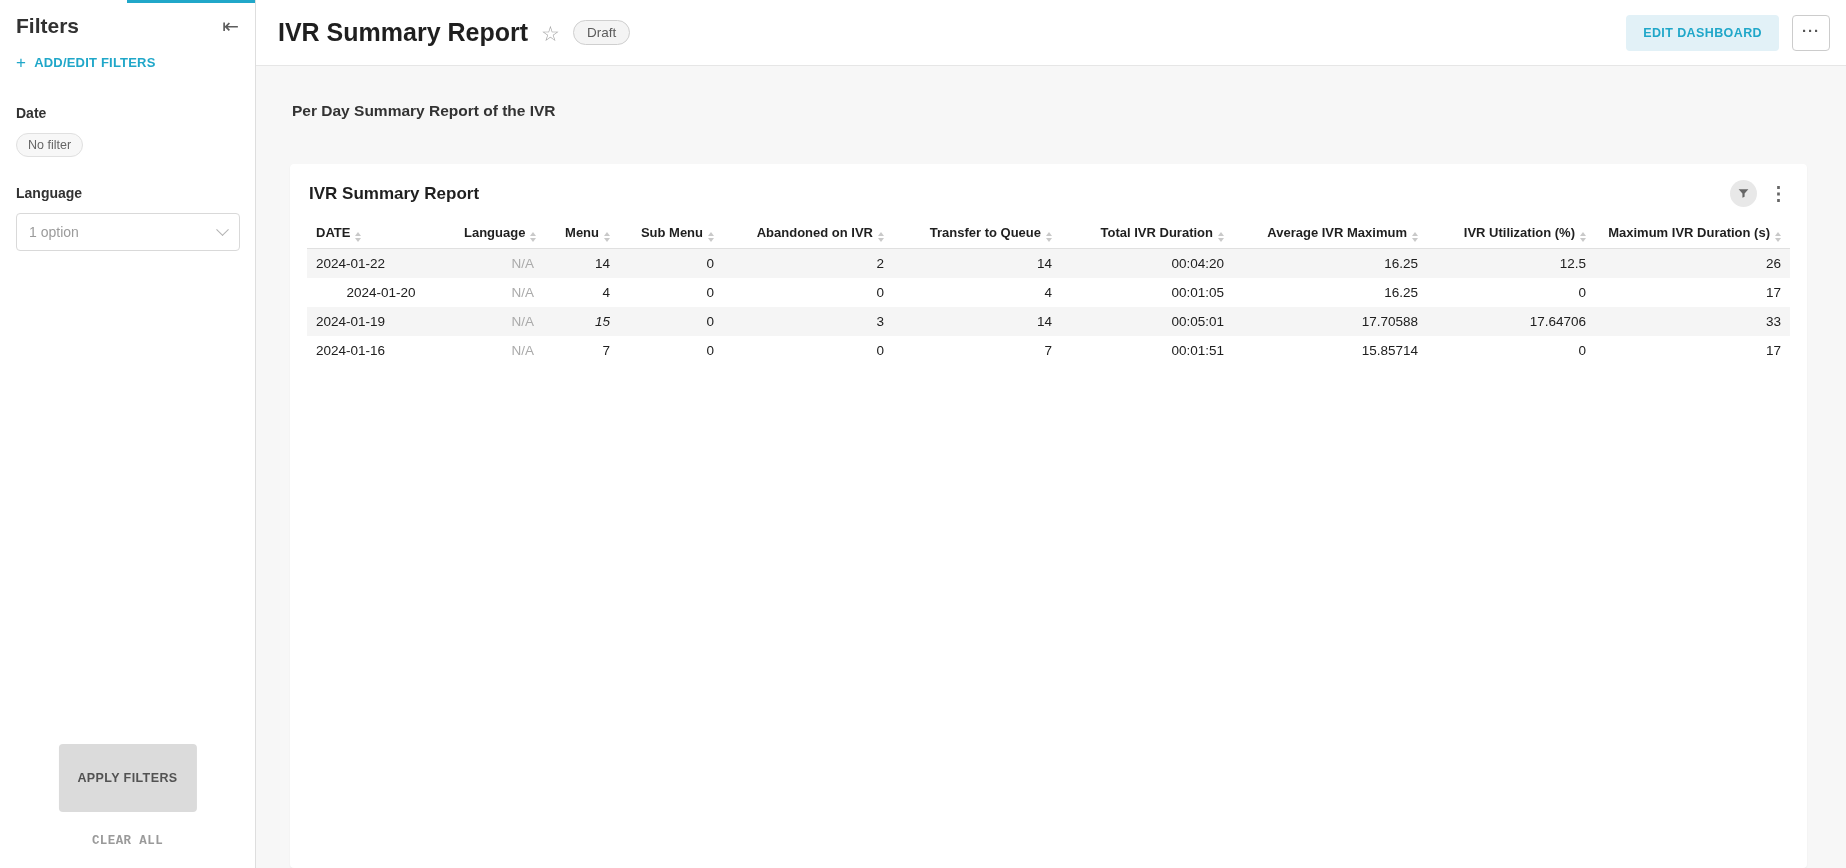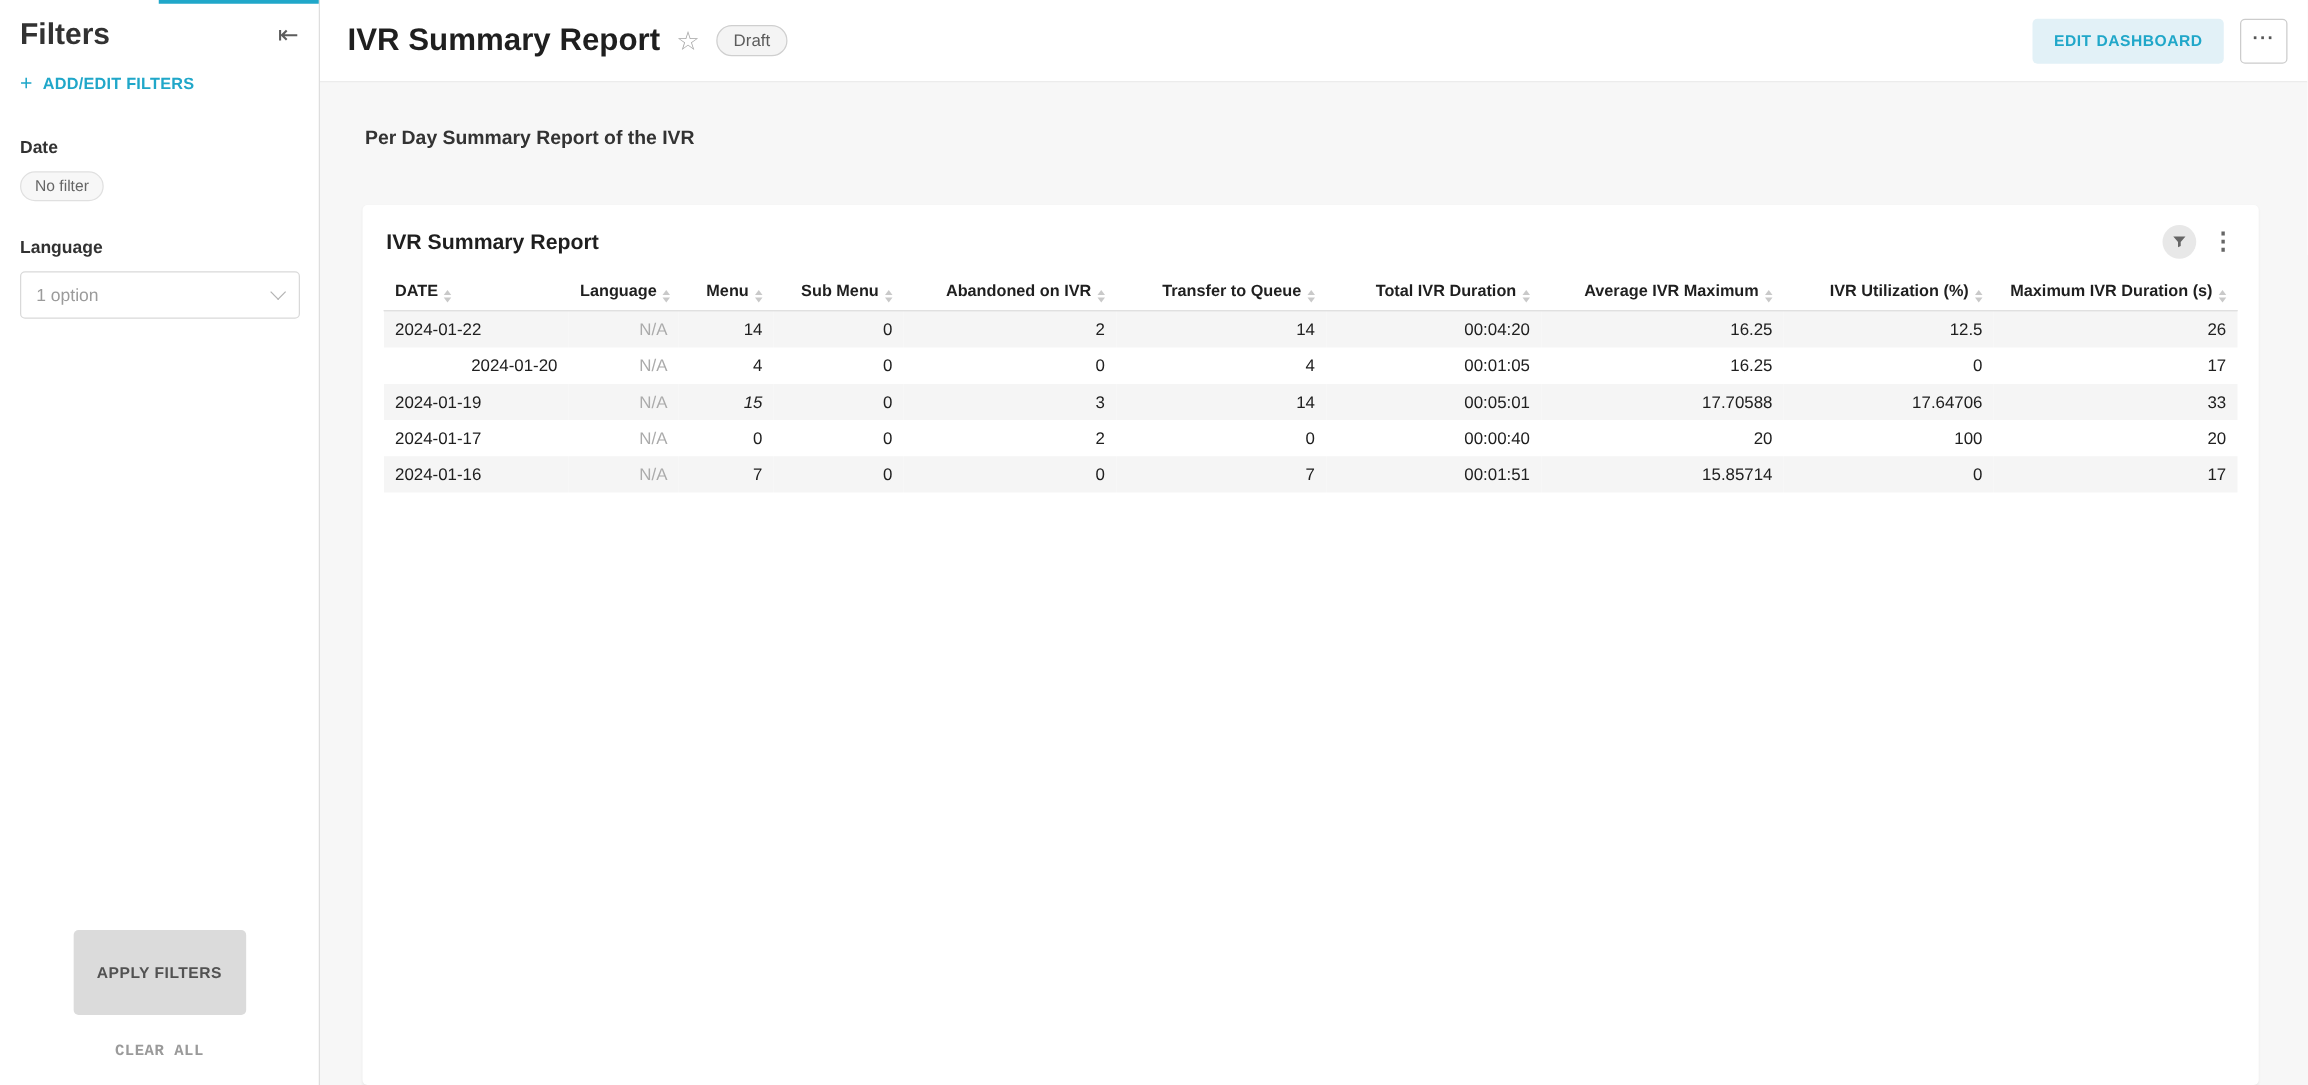--- a/index.html
+++ b/index.html
@@ -15,21 +15,21 @@
   .sidebar {
     width: 256px; min-width: 256px; background: #fff;
     border-right: 1px solid #DEDEDE; position: relative;
     padding: 14px 16px;
   }
   .sidebar-topline {
     position: absolute; top: 0; right: 0; width: 128px; height: 3px;
     background: #20A7C9;
   }
   .sidebar-header { display:flex; justify-content:space-between; align-items:center; margin-bottom: 16px; }
-  .sidebar-header h2 { margin:0; font-size: 24px; font-weight: 700; color:#323232; }
+  .sidebar-header h2 { margin:0; font-size: 21px; font-weight: 700; color:#323232; }
   .collapse-icon { color:#5C5C5C; font-size: 20px; line-height: 1; cursor:pointer; }
   .add-filters {
     display:flex; align-items:center; gap: 8px; color:#20A7C9;
     font-size: 13px; font-weight: 700; letter-spacing: .2px; cursor:pointer;
     margin: 4px 0 34px 0;
   }
   .add-filters .plus { font-size: 17px; font-weight: 400; line-height: 1; }
   .filter-group { margin-bottom: 28px; }
   .filter-label { font-size: 14px; font-weight: 700; color:#323232; margin-bottom: 12px; }
   .chip {
@@ -233,21 +233,21 @@
                 <td style="text-align: right;">14</td>
                 <td style="text-align: right;">0</td>
                 <td style="text-align: right;">2</td>
                 <td style="text-align: right;">14</td>
                 <td style="text-align: right;">00:04:20</td>
                 <td style="text-align: right;">16.25</td>
                 <td style="text-align: right;">12.5</td>
                 <td style="text-align: right;">26</td>
               </tr>
               <tr>
-                <td style="text-align: right;">2024-01-20</td>
+                <td style="text-align: center;">2024-01-20</td>
                 <td class="muted" style="text-align: right;">N/A</td>
                 <td style="text-align: right;">4</td>
                 <td style="text-align: right;">0</td>
                 <td style="text-align: right;">0</td>
                 <td style="text-align: right;">4</td>
                 <td style="text-align: right;">00:01:05</td>
                 <td style="text-align: right;">16.25</td>
                 <td style="text-align: right;">0</td>
                 <td style="text-align: right;">17</td>
               </tr>
@@ -257,32 +257,20 @@
                 <td style="text-align: right; font-style: italic;">15</td>
                 <td style="text-align: right;">0</td>
                 <td style="text-align: right;">3</td>
                 <td style="text-align: right;">14</td>
                 <td style="text-align: right;">00:05:01</td>
                 <td style="text-align: right;">17.70588</td>
                 <td style="text-align: right;">17.64706</td>
                 <td style="text-align: right;">33</td>
               </tr>
               <tr>
-                <td style="text-align: left;">2024-01-17</td>
-                <td class="muted" style="text-align: right;">N/A</td>
-                <td style="text-align: right;">0</td>
-                <td style="text-align: right;">0</td>
-                <td style="text-align: right;">2</td>
-                <td style="text-align: right;">0</td>
-                <td style="text-align: right;">00:00:40</td>
-                <td style="text-align: right;">20</td>
-                <td style="text-align: right;">100</td>
-                <td style="text-align: right;">20</td>
-              </tr>
-              <tr>
                 <td style="text-align: left;">2024-01-16</td>
                 <td class="muted" style="text-align: right;">N/A</td>
                 <td style="text-align: right;">7</td>
                 <td style="text-align: right;">0</td>
                 <td style="text-align: right;">0</td>
                 <td style="text-align: right;">7</td>
                 <td style="text-align: right;">00:01:51</td>
                 <td style="text-align: right;">15.85714</td>
                 <td style="text-align: right;">0</td>
                 <td style="text-align: right;">17</td>

